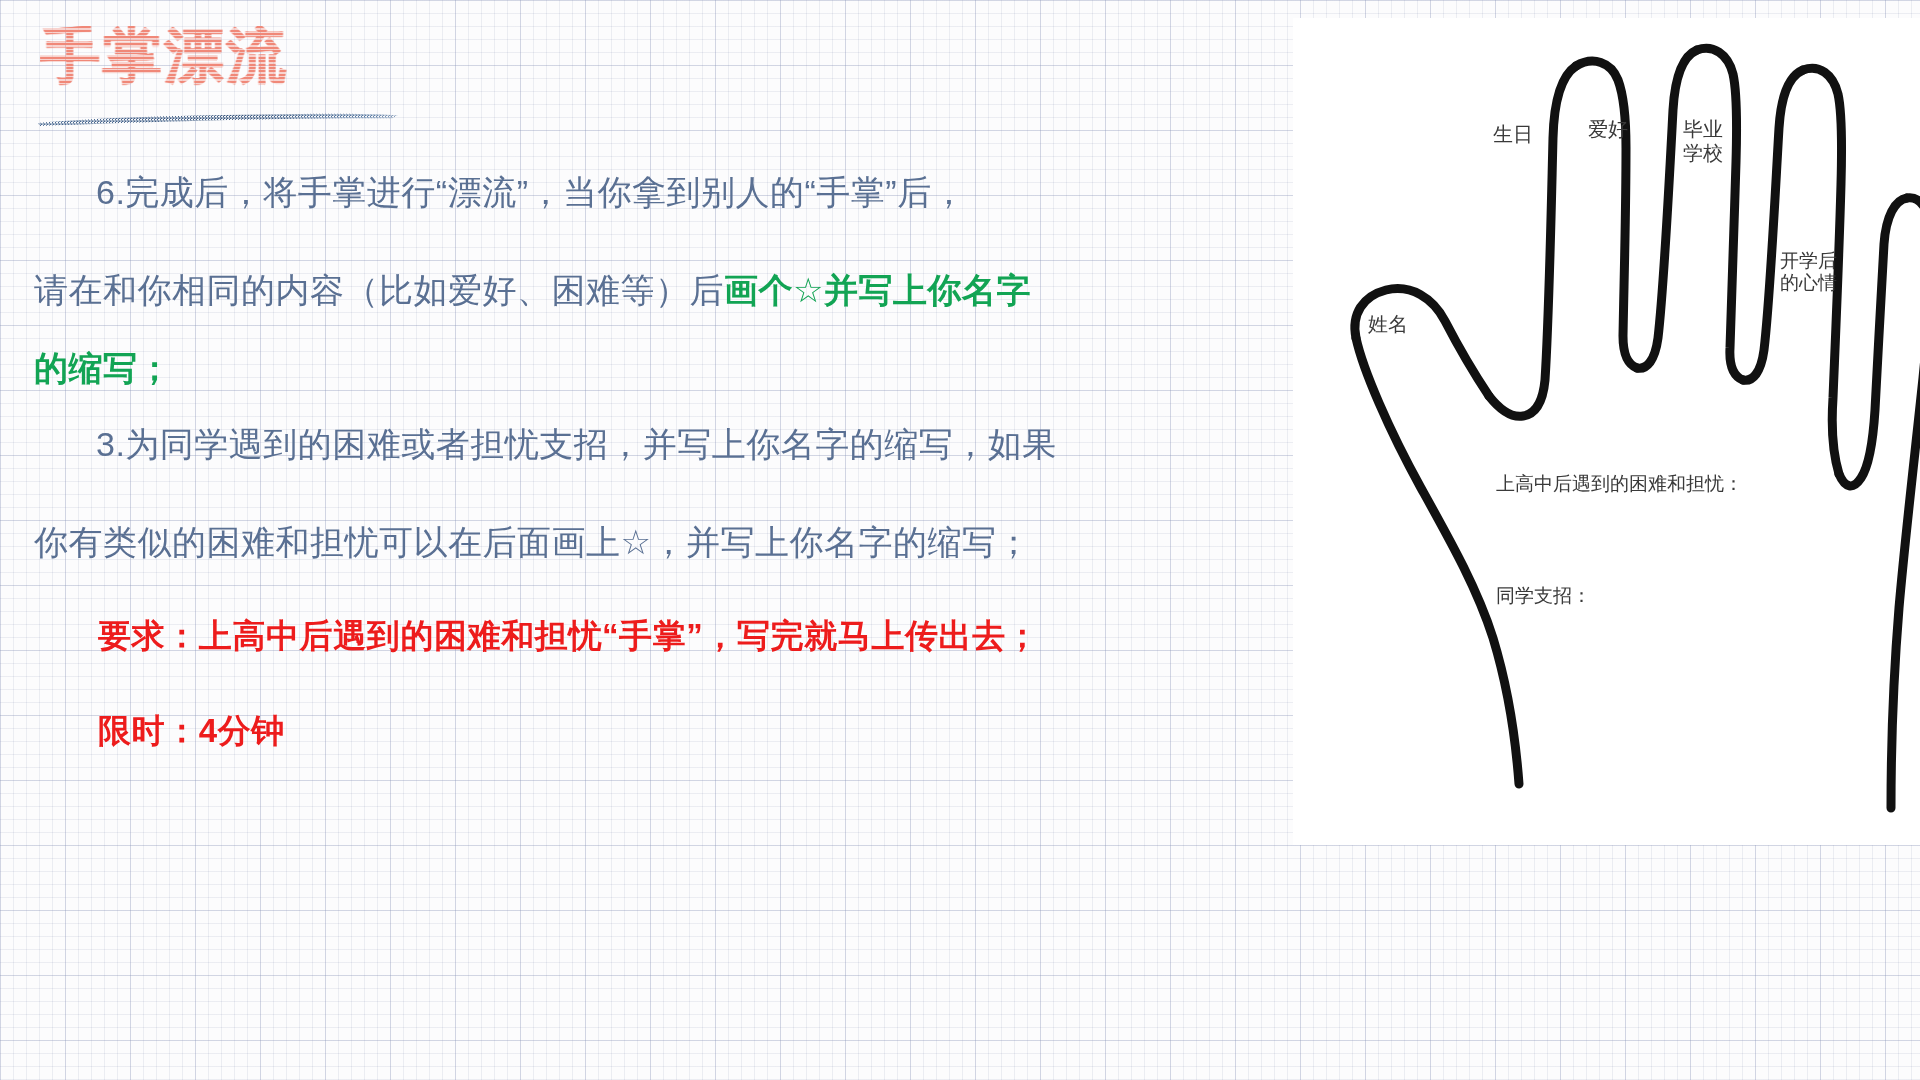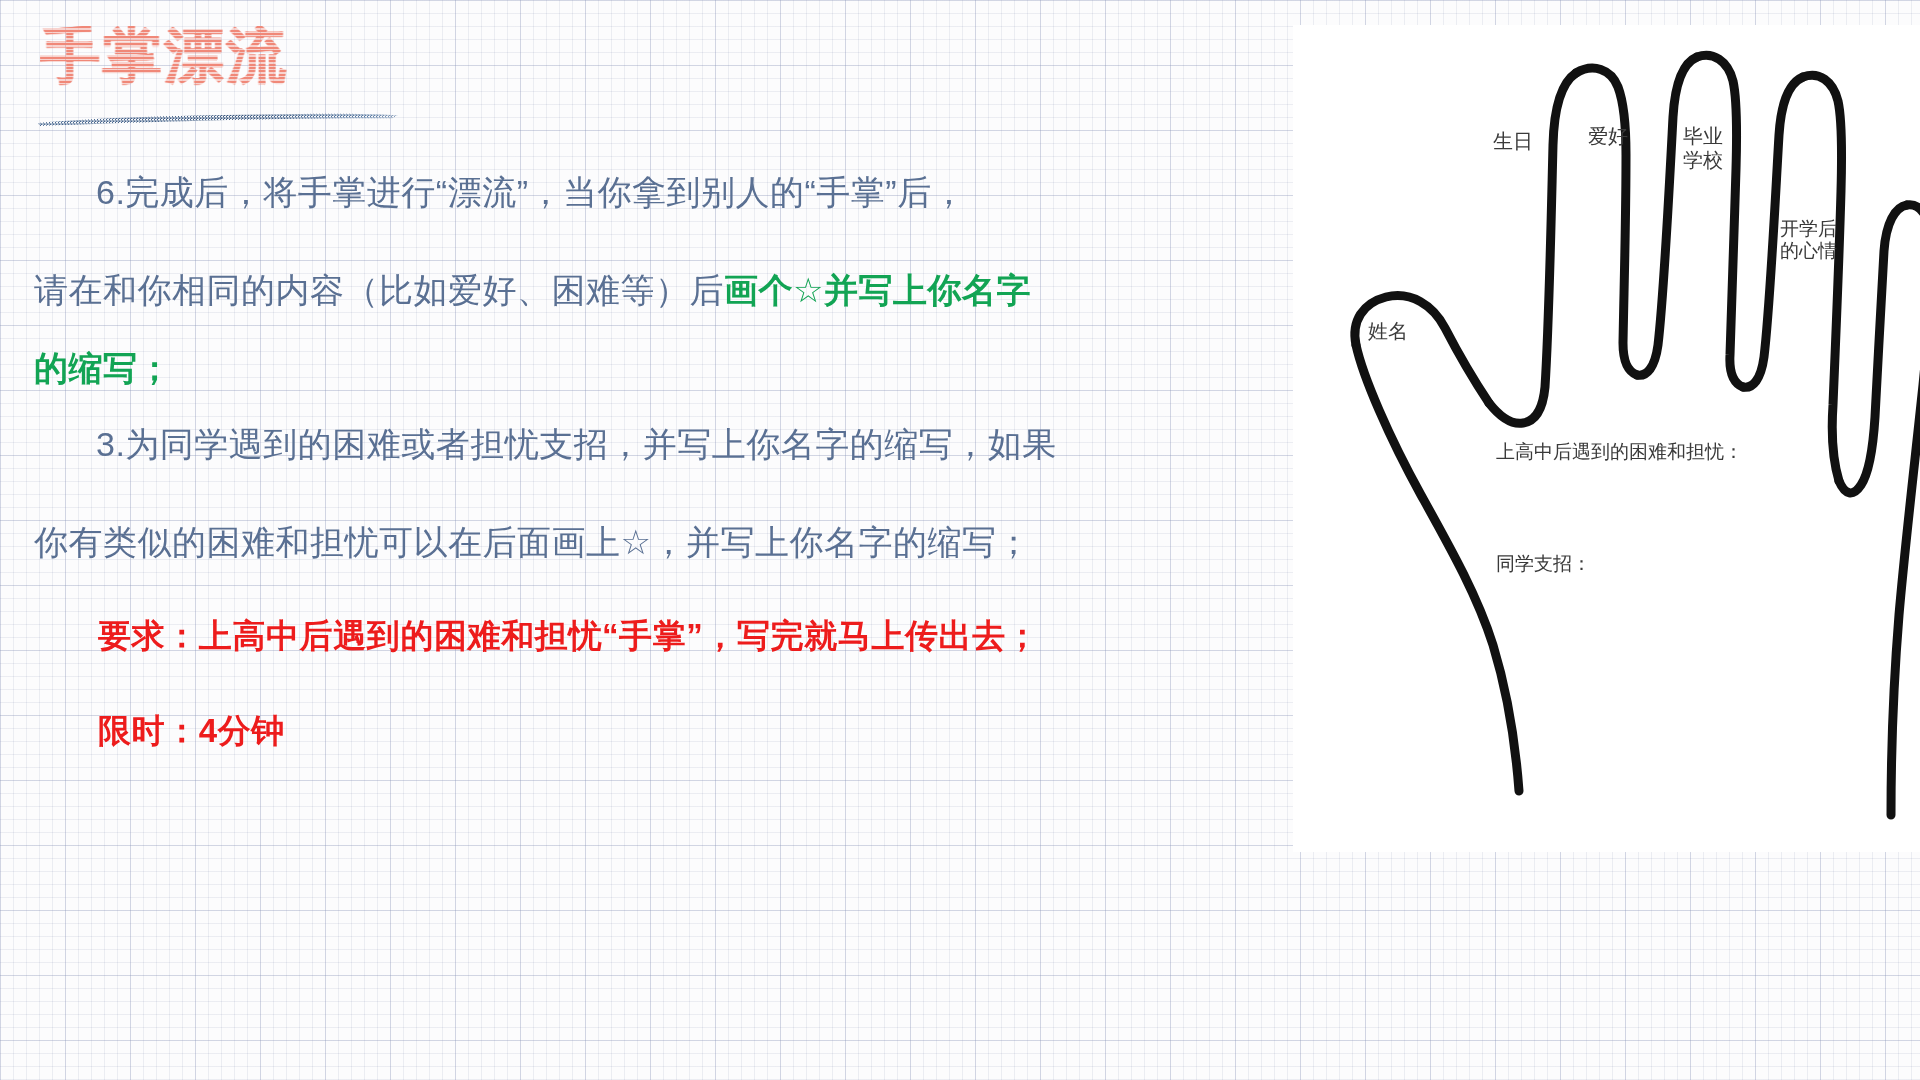--- a/index.html
+++ b/index.html
@@ -119,42 +119,42 @@
     letter-spacing: 0.6px;
     white-space: nowrap;
   }
   .req-1 { position: absolute; left: 98px; top: 464px; }
   .req-2 { position: absolute; left: 98px; top: 559px; }
 
   
   #hand-panel {
     position: absolute;
     left: 1293px;
-    top: 25px;
+    top: 18px;
     width: 627px;
     height: 827px;
     background: #ffffff;
     overflow: hidden;
   }
   #hand-svg {
     position: absolute;
     left: 0;
     top: 0;
     width: 627px;
     height: 827px;
   }
   .hand-label {
     position: absolute;
     color: #3a3a3a;
     font-size: 20px;
     font-family: "DejaVu Sans", "Liberation Sans", sans-serif;
     white-space: nowrap;
     line-height: 1.18;
   }
-  .hand-label.small { font-size: 19px; }
+  .hand-label.small { font-size: 19px; margin-top: 39px; }
   .lbl-birthday { left: 200px; top: 105px; }
   .lbl-hobby    { left: 295px; top: 100px; }
   .lbl-school   { left: 390px; top: 100px; text-align: right; }
   .lbl-mood     { left: 487px; top: 192px; }
   .lbl-name     { left: 75px;  top: 295px; }
   .lbl-trouble  { left: 203px; top: 415px; }
   .lbl-advice   { left: 203px; top: 527px; }
 </style>
 </head>
 <body>

